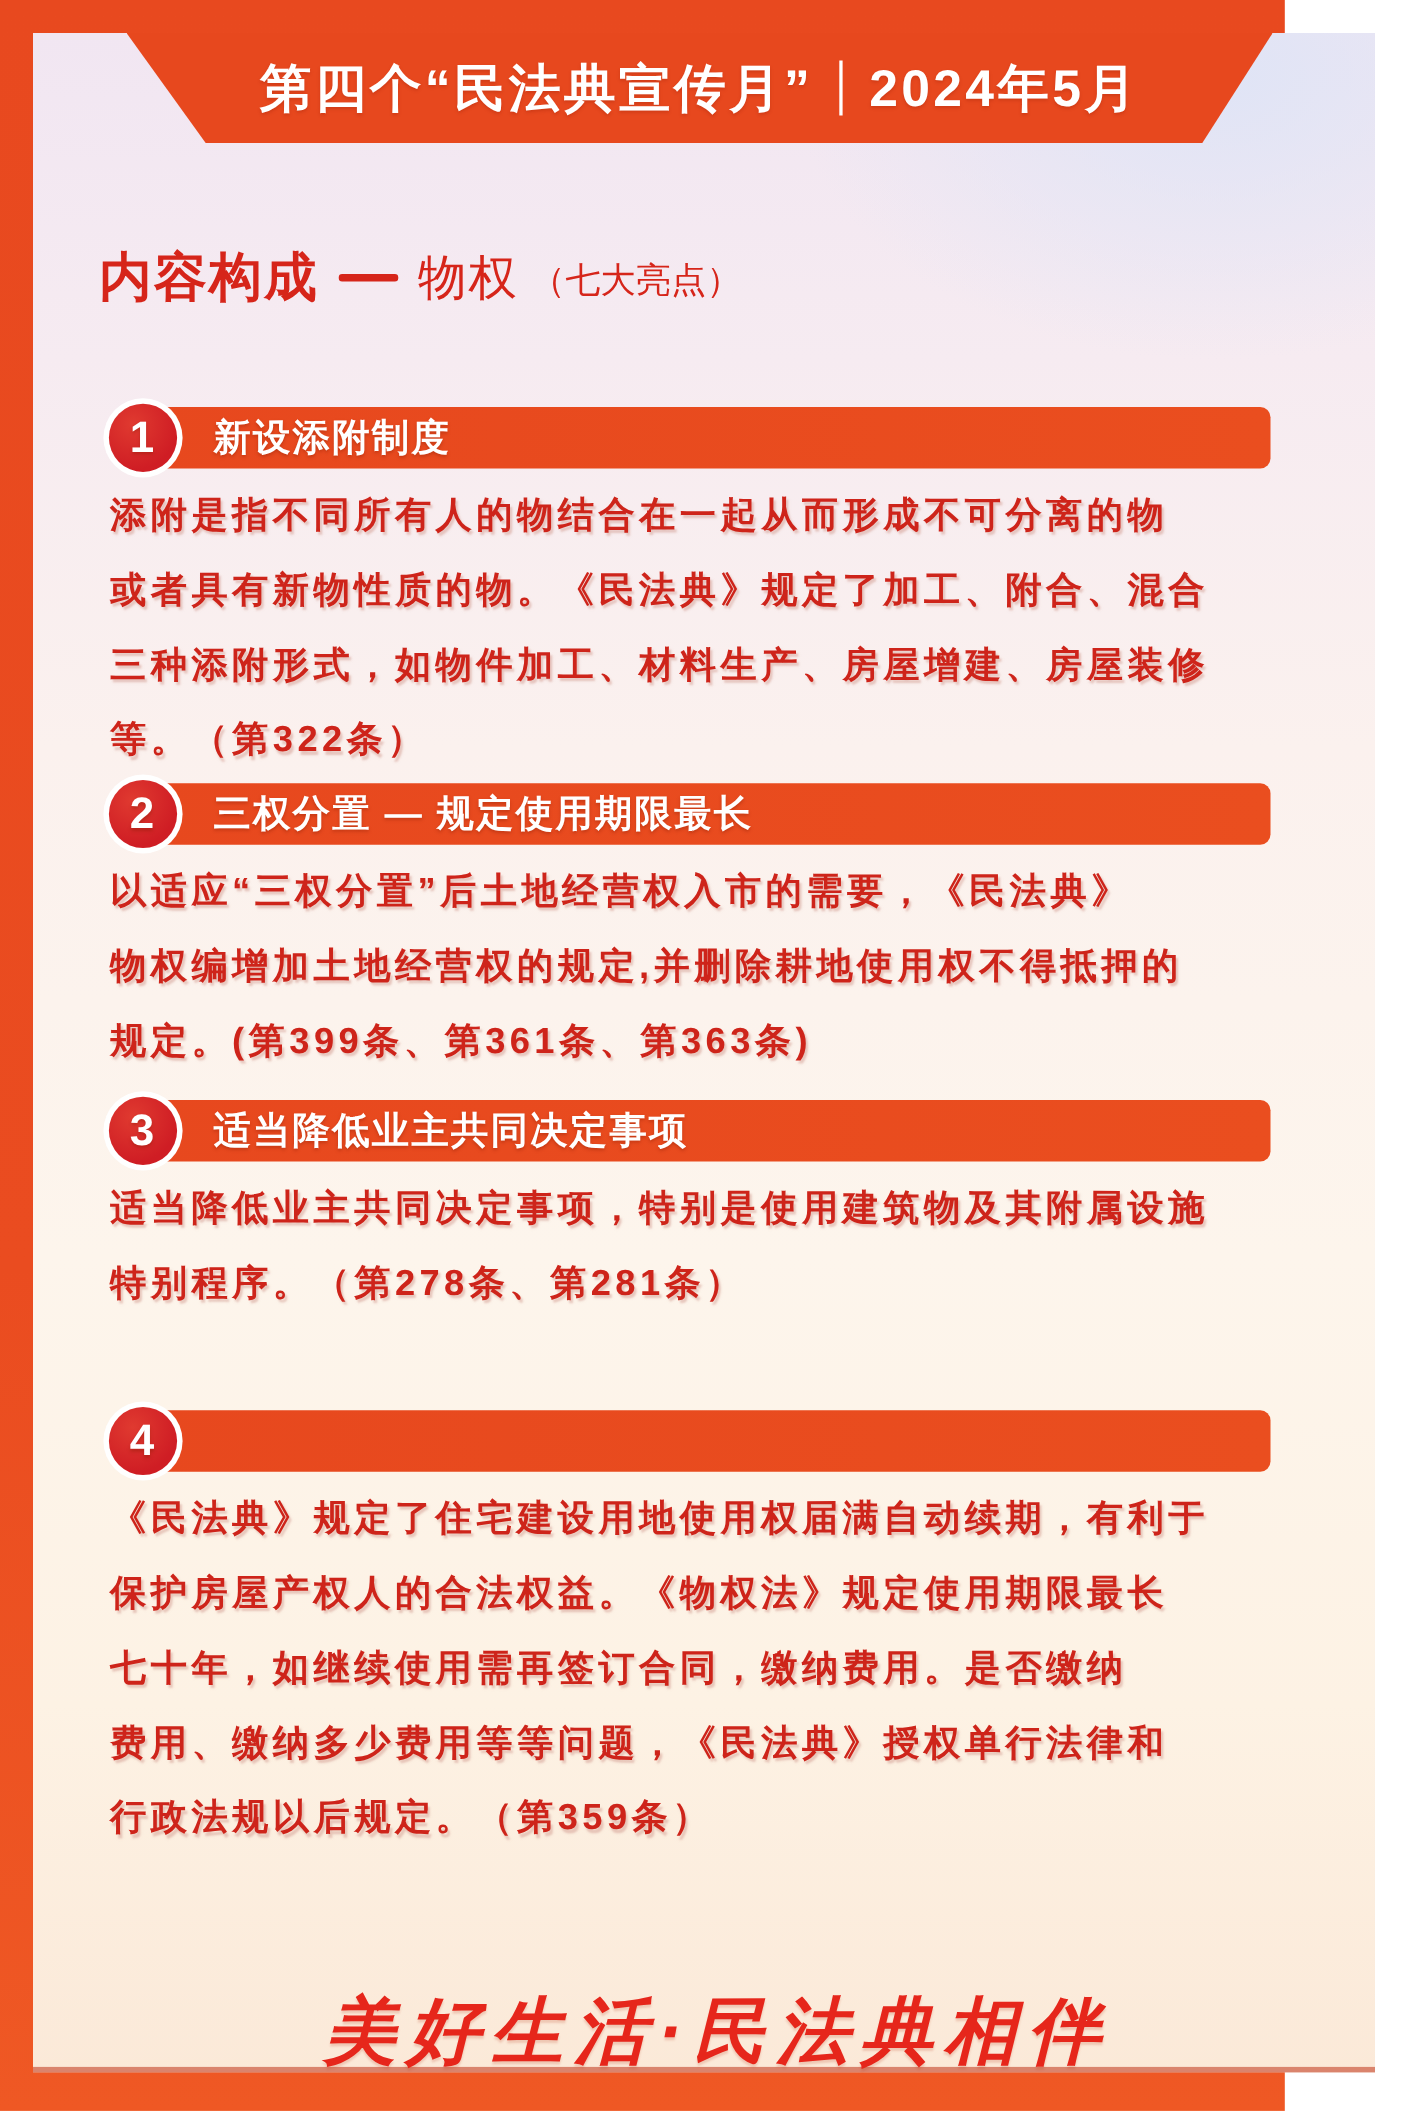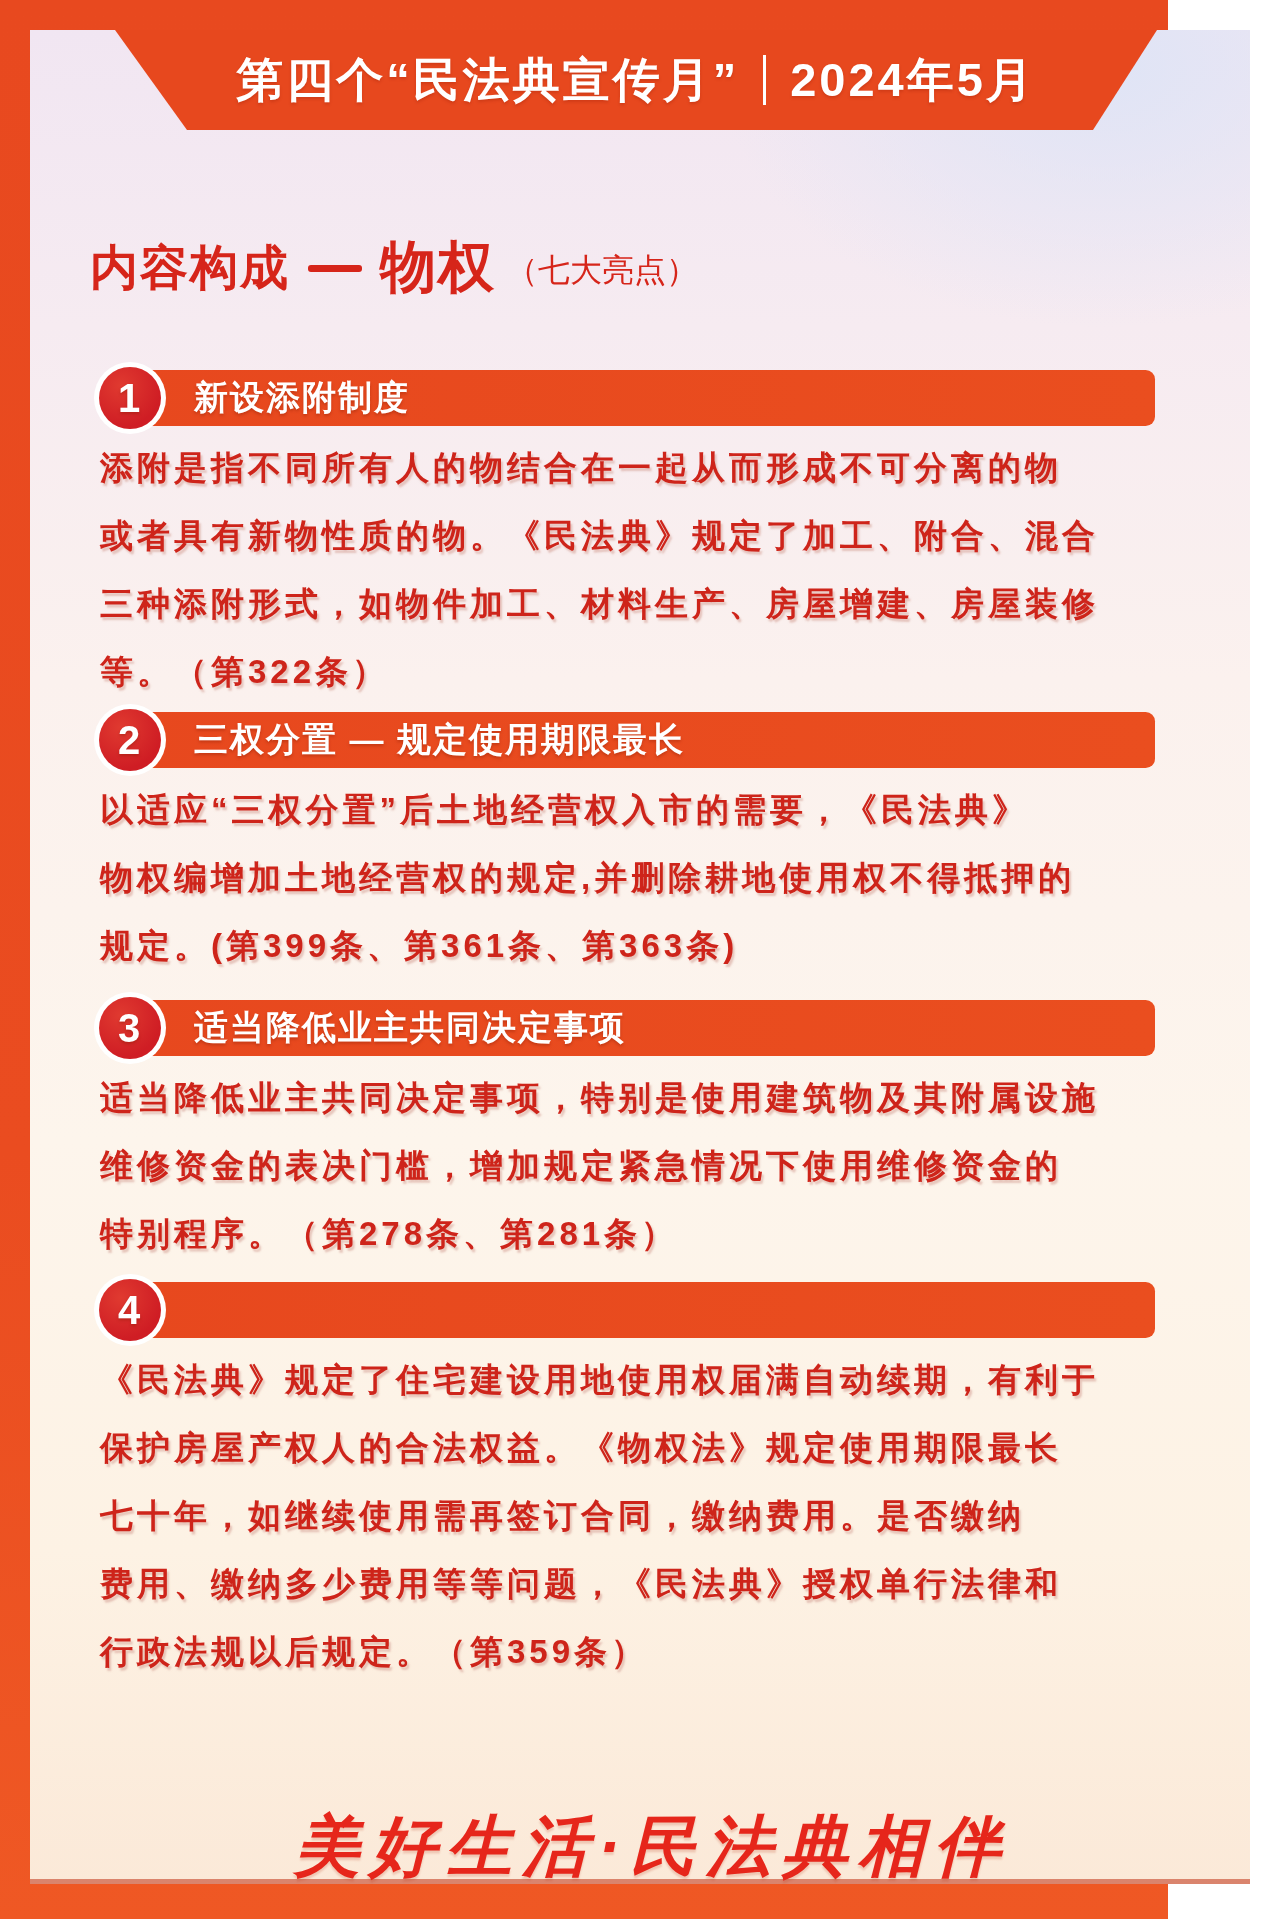--- a/index.html
+++ b/index.html
@@ -25,26 +25,26 @@
   .top-banner{
     position:absolute;left:115px;top:30px;width:1042px;height:100px;
     background:#e7481e;
     clip-path:polygon(0 0,100% 0,calc(100% - 64px) 100%,72px 100%);
     display:flex;align-items:center;justify-content:center;
     color:#ffffff;font-size:47px;font-weight:700;letter-spacing:3px;
     text-shadow:0 2px 3px rgba(140,25,0,.25);
   }
   .vbar{width:3px;height:50px;background:#ffffff;margin:0 24px;flex:0 0 auto;}
   .page-title{
-    position:absolute;left:90px;top:232px;height:72px;
+    position:absolute;left:90px;top:216px;height:72px;
     display:flex;align-items:center;color:#d6251a;text-align:center;
   }
   .title-prefix{font-size:48px;font-weight:700;letter-spacing:2px;}
   .title-dash{width:54px;height:7px;background:#d6251a;border-radius:3px;margin:0 18px;}
-  .title-keyword{font-size:56px;font-weight:700;letter-spacing:2px;}
+  .title-keyword{font-size:44px;font-weight:400;letter-spacing:2px;}
   .title-sub{font-size:32px;font-weight:400;margin-left:10px;padding-top:6px;}
   .section{position:absolute;left:100px;width:1055px;}
   .sec-banner{
     position:relative;height:56px;
     background:linear-gradient(90deg,#e7481e,#ea4e1f);
     border-radius:30px 10px 10px 30px;
     display:flex;align-items:center;padding-left:94px;box-sizing:border-box;
     color:#ffffff;font-size:34px;font-weight:700;letter-spacing:2px;
     text-shadow:0 2px 3px rgba(130,25,0,.35);
   }
@@ -121,21 +121,20 @@
   </div>
 
   <div class="section" style="top:1000px;">
     <div class="sec-banner">
       <span class="num-ring"></span>
       <span class="num">3</span>
       <span>适当降低业主共同决定事项</span>
     </div>
     <div class="sec-body">
       <div>适当降低业主共同决定事项，特别是使用建筑物及其附属设施</div>
-      <div>维修资金的表决门槛，增加规定紧急情况下使用维修资金的</div>
       <div>特别程序。（第278条、第281条）</div>
     </div>
   </div>
 
   <div class="section" style="top:1282px;">
     <div class="sec-banner">
       <span class="num-ring"></span>
       <span class="num">4</span>
     </div>
     <div class="sec-body">

